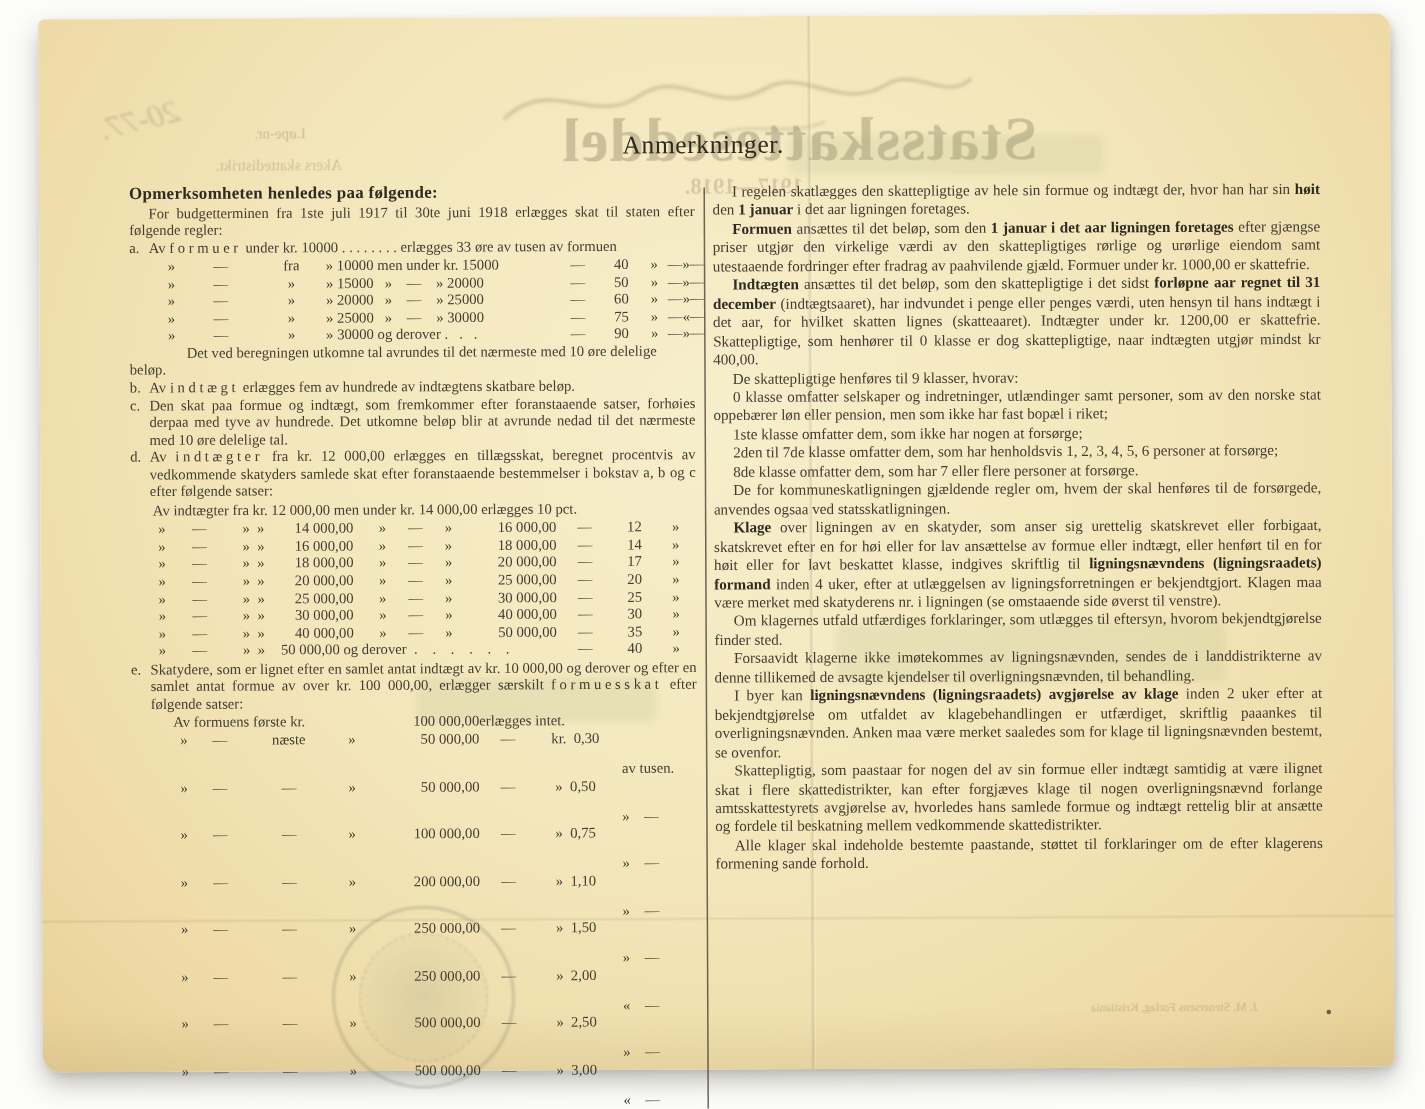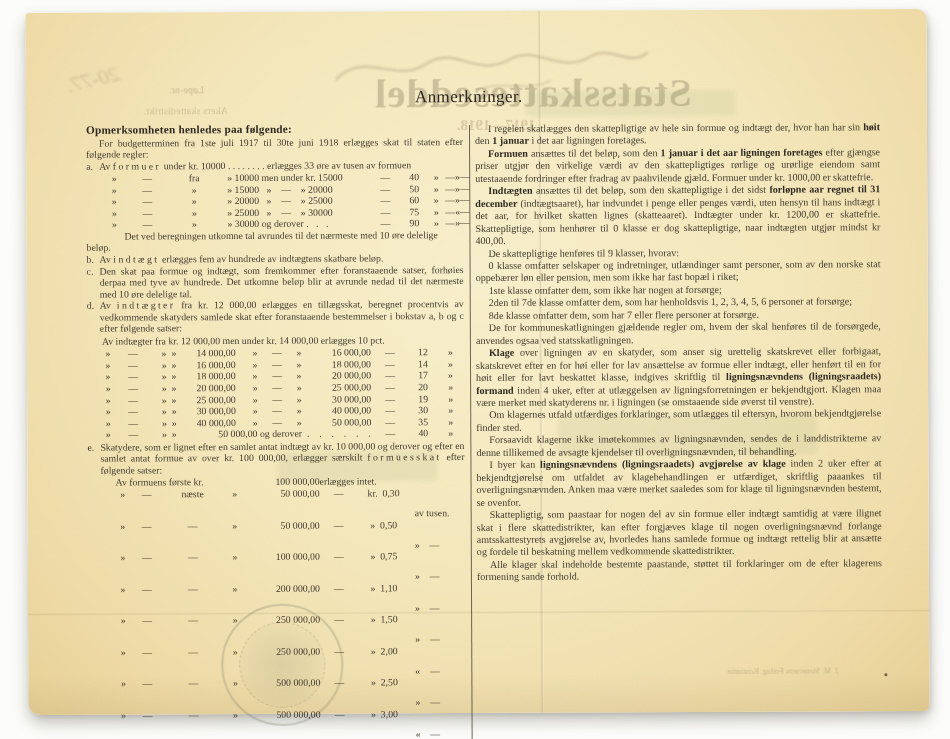--- a/index.html
+++ b/index.html
@@ -63,21 +63,21 @@
   .after-a{margin:0;text-indent:38px;}
   .thead{margin:1px 0 0 15px;}
 
   .ttable{margin-top:1px;}
   .trow{display:grid;}
   .trow span{white-space:pre;text-align:center;}
   .trow .al-l{text-align:left !important;}
   .trow .al-r{text-align:right !important;}
   .tableA{margin-left:19px;}
   .tableA .trow{grid-template-columns:18px 48px 46px 152px 32px 26px 18px auto;}
-  .tableA .trow span:nth-child(4){text-align:left;margin-left:10px;}
+  .tableA .trow span:nth-child(4){text-align:left;}
   .tableA .trow span:nth-child(8){text-align:left;}
   .tableB{margin-left:14px;}
   .tableB .trow{grid-template-columns:14px 36px 36px 58px 20px 24px 20px 62px 38px 28px auto;}
   .tableB .trow span:nth-child(4){text-align:center;}
   .tableB .trow span:nth-child(8){text-align:right;}
   .tableC{margin-left:28px;}
   .tableC .trow{grid-template-columns:14px 34px 58px 26px 72px 38px 52px auto;}
   .tableC .trow span:nth-child(5){text-align:right;}
   .tableC .trow span:nth-child(7){}
   .tableC .trow span:nth-child(8){text-align:left;padding-left:5px;margin-top:20px;}
@@ -245,21 +245,21 @@
             <div class="trow">
               <span>»</span>
               <span>—</span>
               <span>»  »</span>
               <span>25 000,00</span>
               <span>»</span>
               <span>—</span>
               <span>»</span>
               <span>30 000,00</span>
               <span>—</span>
-              <span>19</span>
+              <span>25</span>
               <span>»</span>
             </div>
             <div class="trow">
               <span>»</span>
               <span>—</span>
               <span>»  »</span>
               <span>30 000,00</span>
               <span>»</span>
               <span>—</span>
               <span>»</span>
@@ -278,21 +278,21 @@
               <span>»</span>
               <span>50 000,00</span>
               <span>—</span>
               <span>35</span>
               <span>»</span>
             </div>
             <div class="trow">
               <span>»</span>
               <span>—</span>
               <span>»  »</span>
-              <span class="al-l" style="grid-column: span 5; margin-left: 31px;">50 000,00 og derover  .    .    .    .    .    .</span>
+              <span class="al-l" style="grid-column: span 5;">50 000,00 og derover  .    .    .    .    .    .</span>
               <span>—</span>
               <span>40</span>
               <span>»</span>
             </div>
           </div>
 
         <div class="item" style="margin-top:1px;">
           <span class="lbl">e.</span><span><span>Skatydere, som er lignet efter en samlet antat indtægt av kr. 10 000,00 og derover og efter en samlet antat formue av over kr. 100 000,00, erlægger særskilt </span><span class="sp">formuesskat</span><span> efter følgende satser:</span></span>
         </div>
         <div class="ttable tableC">

